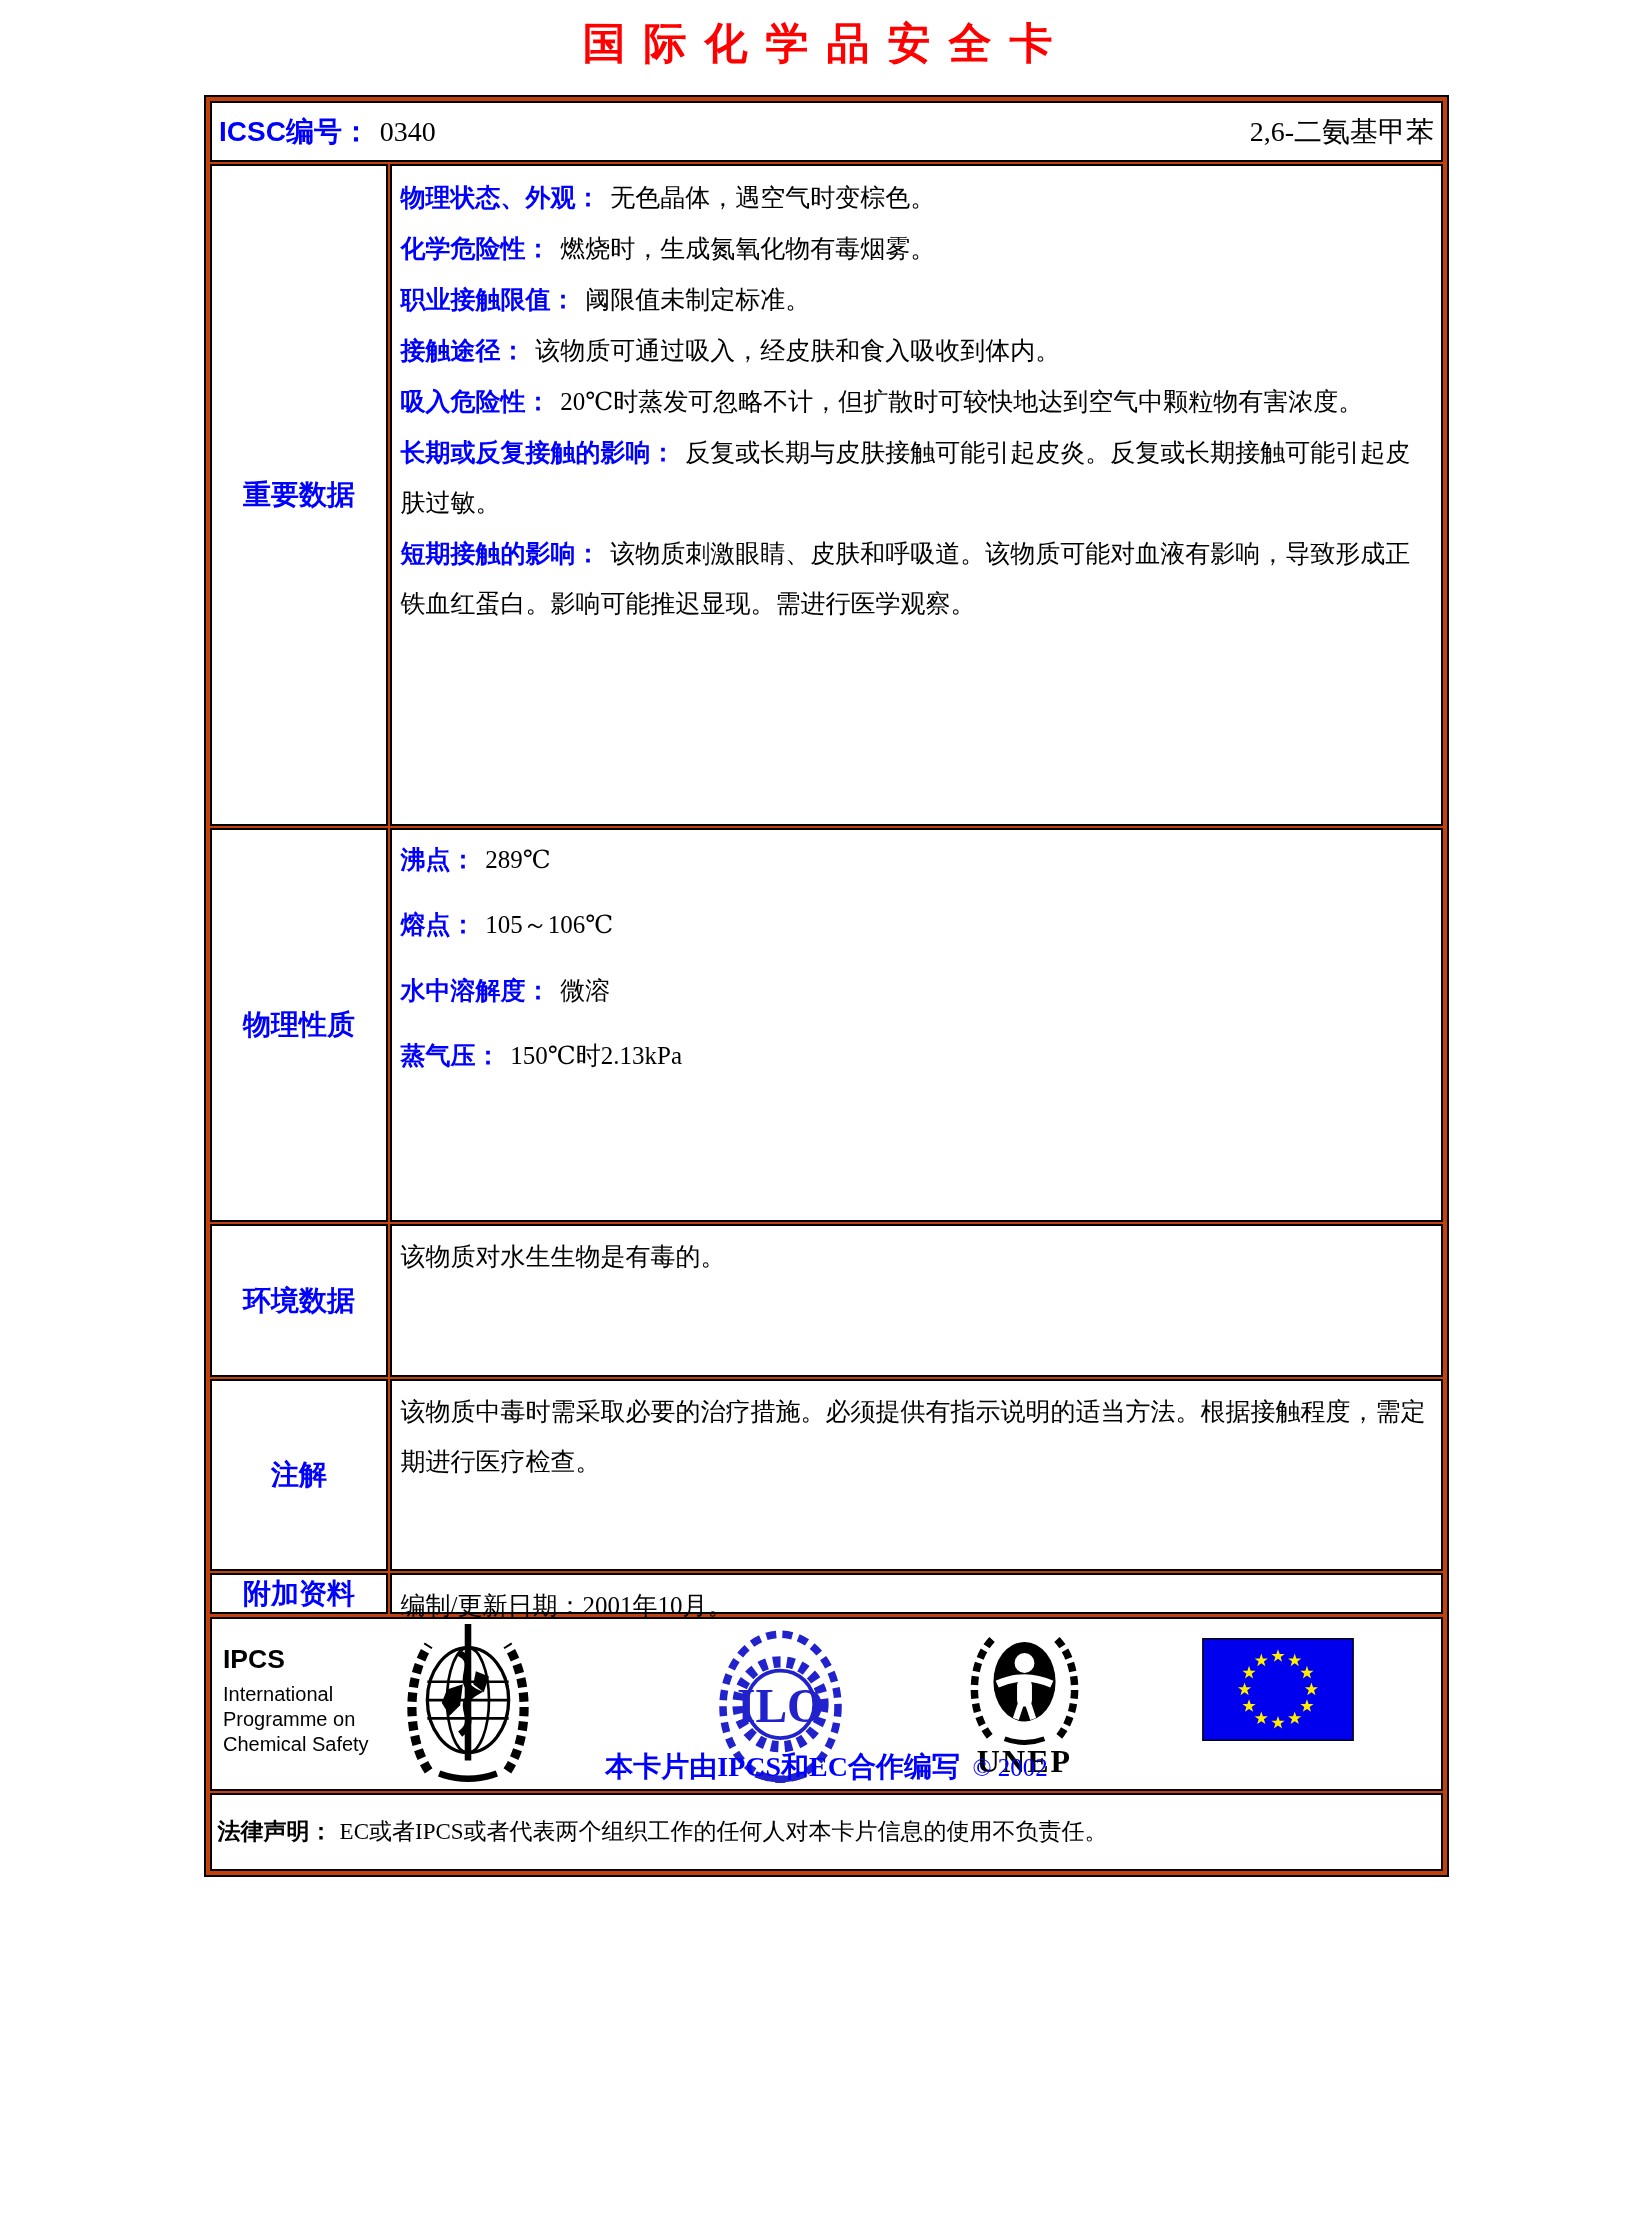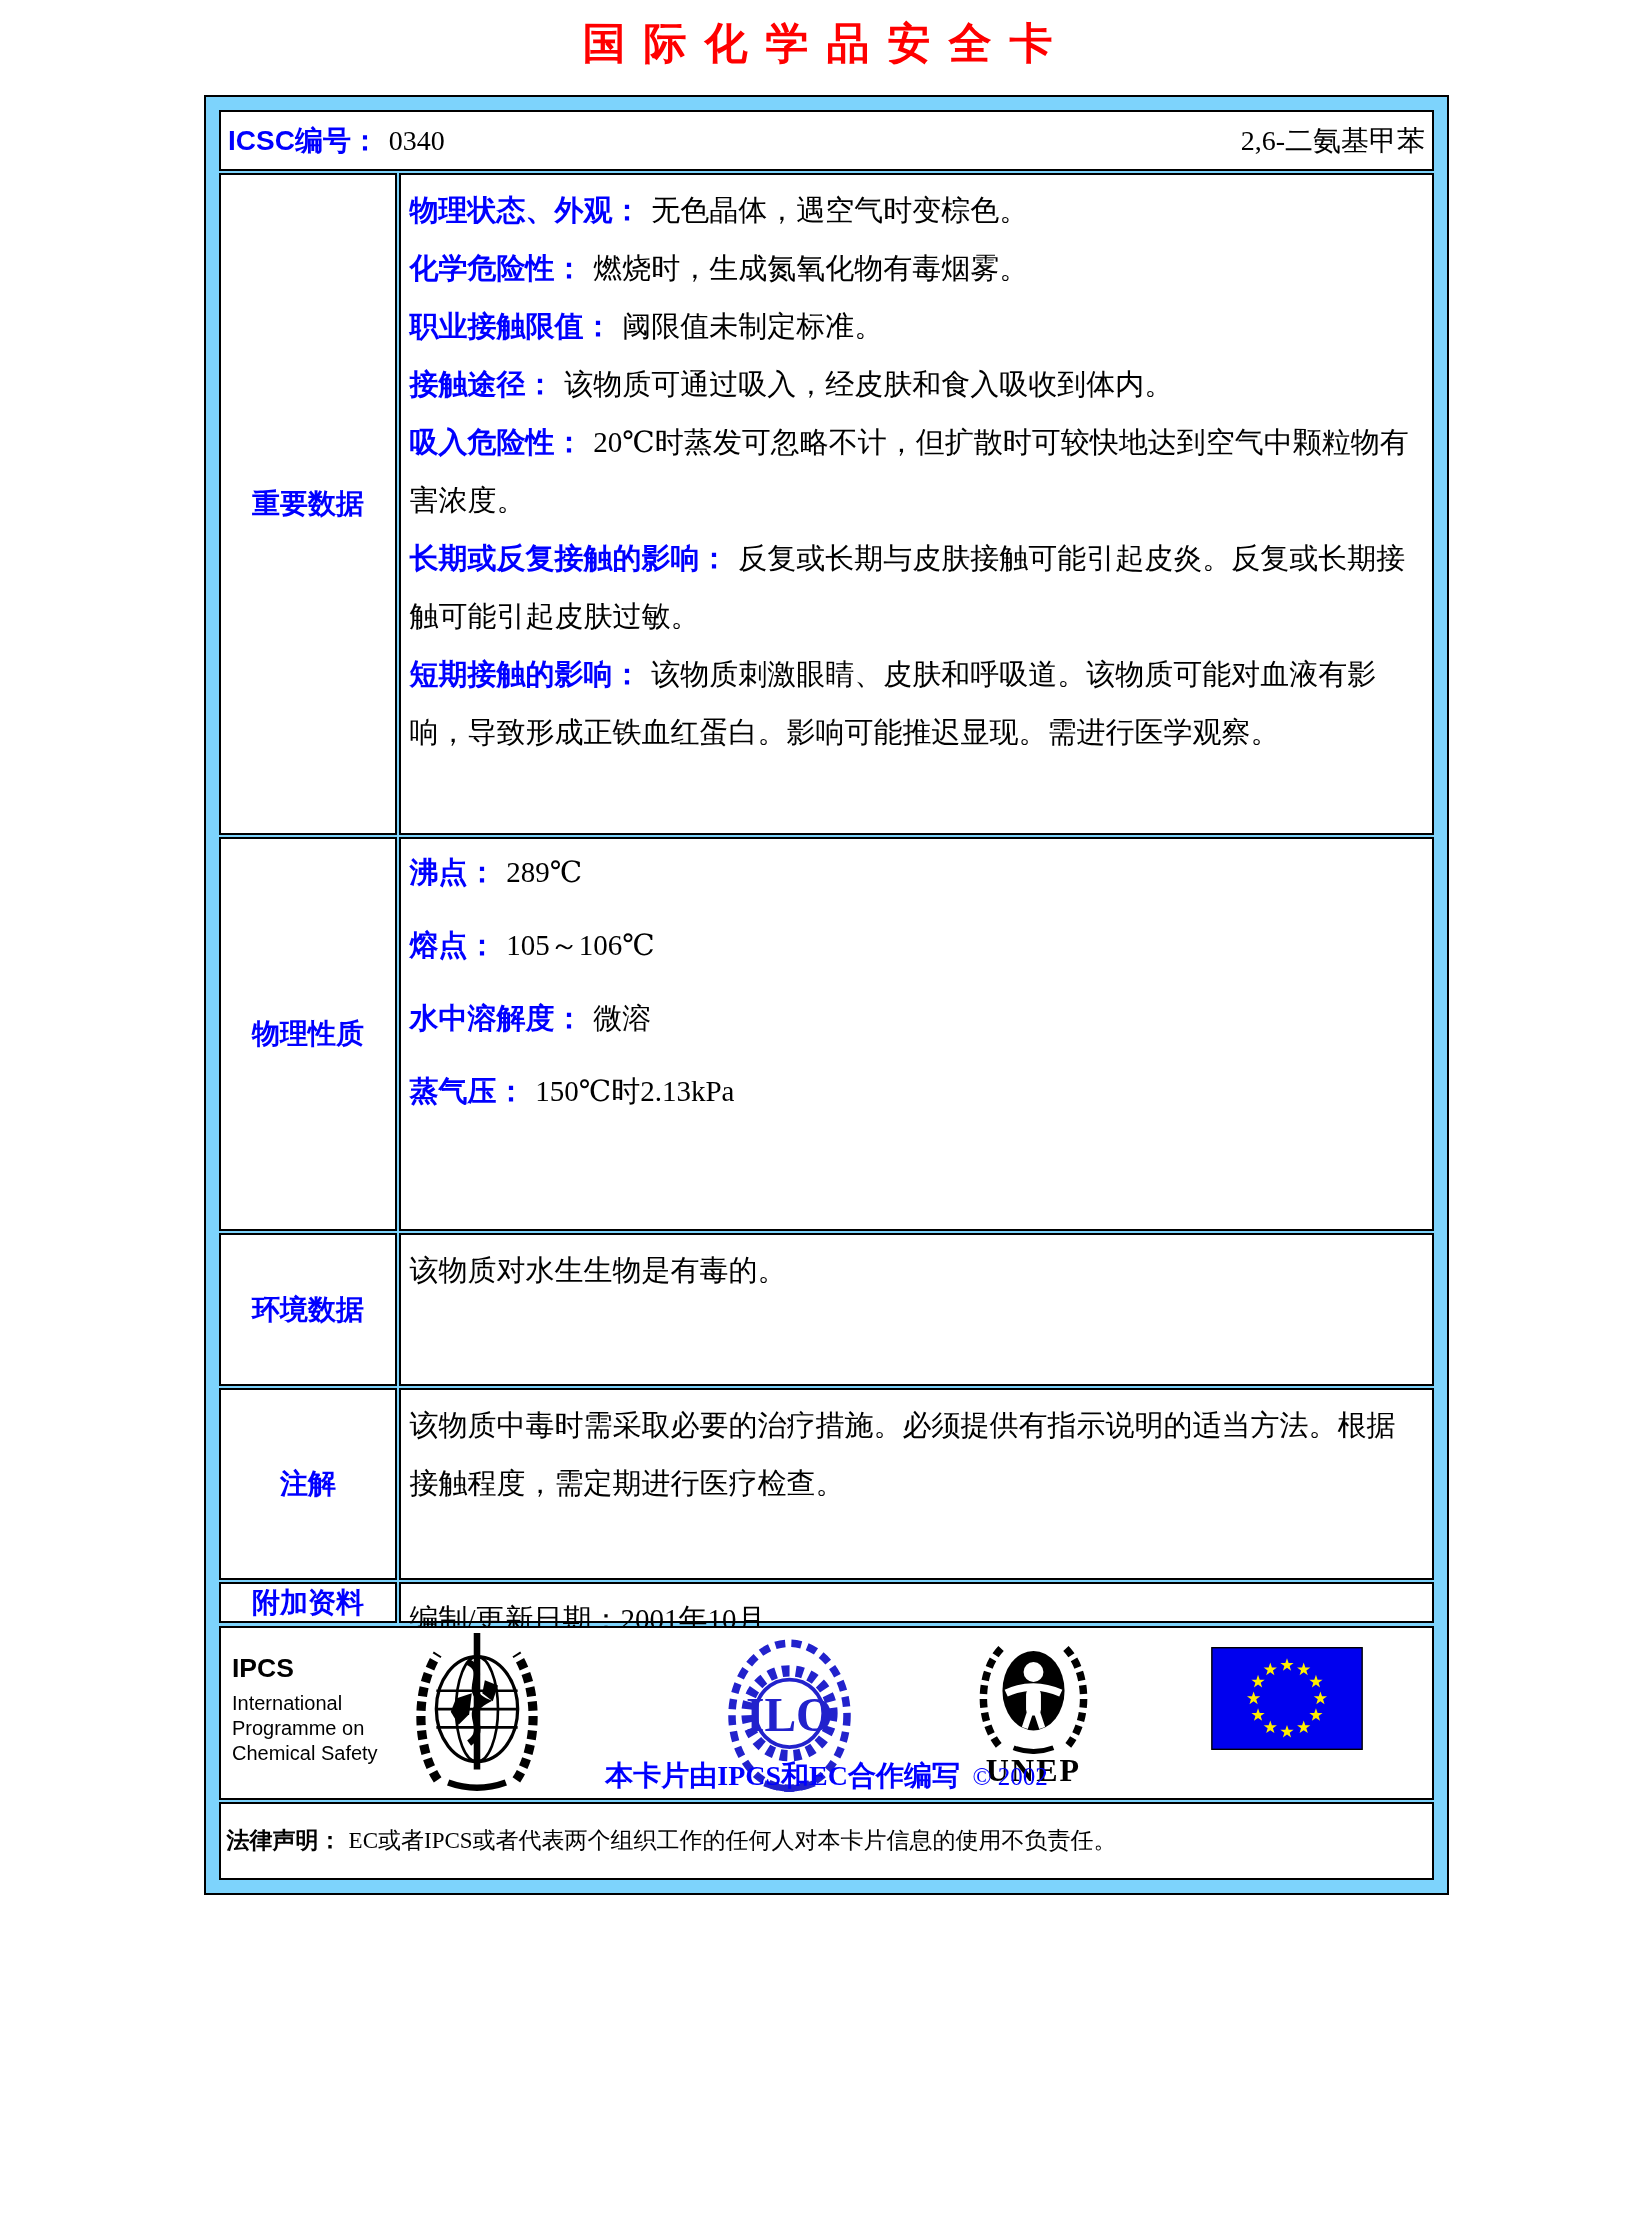--- a/index.html
+++ b/index.html
@@ -23,23 +23,23 @@
     letter-spacing: 18px;
     color: #FF0000;
     font-family: "Liberation Serif", "DejaVu Serif", serif;
   }
   .card {
     position: absolute;
     left: 204px;
     top: 95px;
     width: 1245px;
     border: 2.8px solid #000;
-    padding: 13px;
+    padding: 4px;
     box-sizing: border-box;
-    background: #7dd3fc;
+    background: #c2410c;
   }
   .row { display: flex; margin-bottom: 2.1px; }
   .row:last-child { margin-bottom: 0; }
   .cell {
     border: 2.1px solid #000;
     box-sizing: border-box;
     background: #fff;
   }
   .label-cell {
     width: 178px;
@@ -49,21 +49,21 @@
     align-items: center;
     justify-content: center;
     color: #0000FF;
     font-size: 28px;
     font-weight: bold;
     font-family: "Liberation Sans", "DejaVu Sans", sans-serif;
   }
   .content-cell {
     flex: 1 1 auto;
     padding: 5.6px 8.4px;
-    font-size: 29px;
+    font-size: 25px;
     line-height: 2.0;
   }
   
   .r-header   { height: 61px; }
   .r-important{ height: 662px; }
   .r-physical { height: 394px; }
   .r-environ  { height: 153px; }
   .r-notes    { height: 192px; }
   .r-addinfo  { height: 41px; }
   .r-footer   { height: 174px; }

